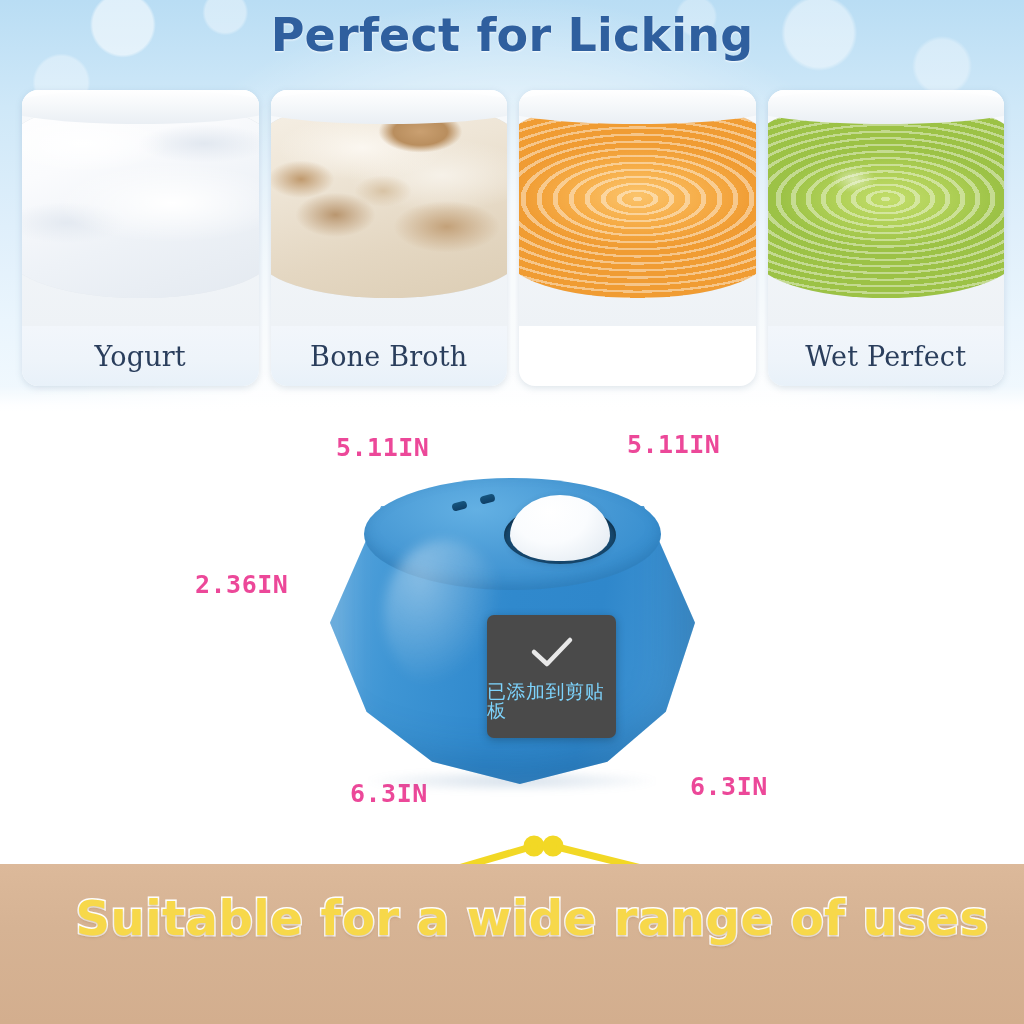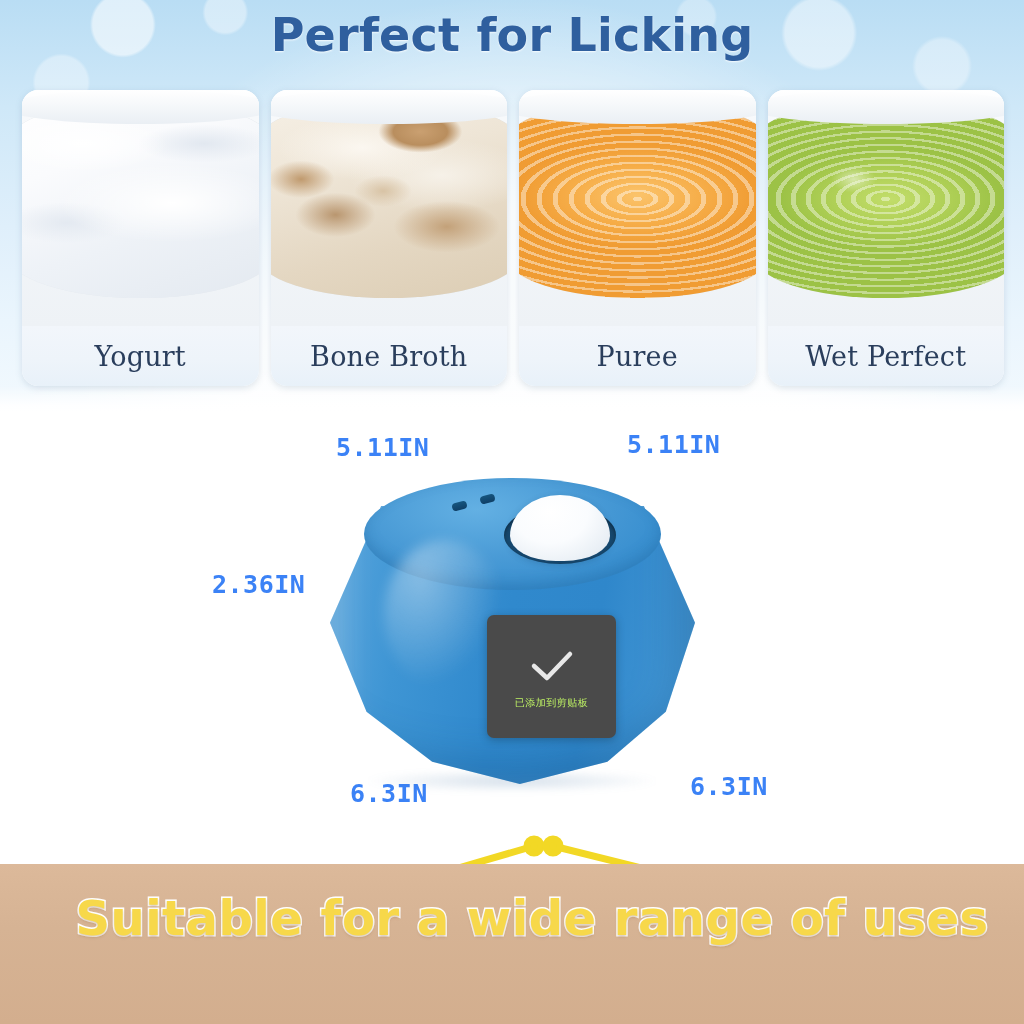--- a/index.html
+++ b/index.html
@@ -193,28 +193,28 @@
     position: absolute;
     left: 0; top: 0;
     width: 1024px;
     height: 452px;
   }
   .dim-label {
     position: absolute;
     font-family: "DejaVu Sans Mono", monospace;
     font-weight: bold;
     font-size: 25px;
-    color: #3b82f6;
+    color: #ec4899;
     letter-spacing: 0.5px;
     text-shadow: 0 0 2px rgba(255,255,255,0.9);
     white-space: nowrap;
   }
   .dim-top-left  { left: 336px; top: 433px; }
   .dim-top-right { left: 627px; top: 430px; }
-  .dim-left      { left: 212px; top: 570px; }
+  .dim-left      { left: 195px; top: 570px; }
   .dim-bot-left  { left: 350px; top: 779px; }
   .dim-bot-right { left: 690px; top: 772px; }
 
   
   .product {
     position: absolute;
     left: 330px;
     top: 478px;
     width: 365px;
     height: 330px;
@@ -310,23 +310,23 @@
     z-index: 20;
     box-shadow: 0 2px 8px rgba(0,0,0,0.25);
   }
   .toast-check {
     width: 44px;
     height: 34px;
     margin-top: 4px;
     margin-bottom: 14px;
   }
   .toast-text {
-    font-family: Liberation Sans, sans-serif;
-    font-size: 10px;
-    color: #bef264;
+    font-family: Liberation Mono, monospace;
+    font-size: 19px;
+    color: #7dd3fc;
     letter-spacing: 0.5px;
     line-height: 1;
   }
 
   
   .bottom-banner {
     position: absolute;
     left: 0;
     top: 864px;
     width: 1024px;
@@ -387,21 +387,20 @@
 
     <div class="panel">
       <div class="panel-img">
         <div class="bowl">
           <div class="bowl-inner">
               <div class="food-puree"></div>
             </div>
           <div class="bowl-rim"></div>
         </div>
       </div>
-      <div class="panel-caption">Puree</div>
     </div>
 
     <div class="panel">
       <div class="panel-img">
         <div class="bowl">
           <div class="bowl-inner">
               <div class="food-green"></div>
             </div>
           <div class="bowl-rim"></div>
         </div>

